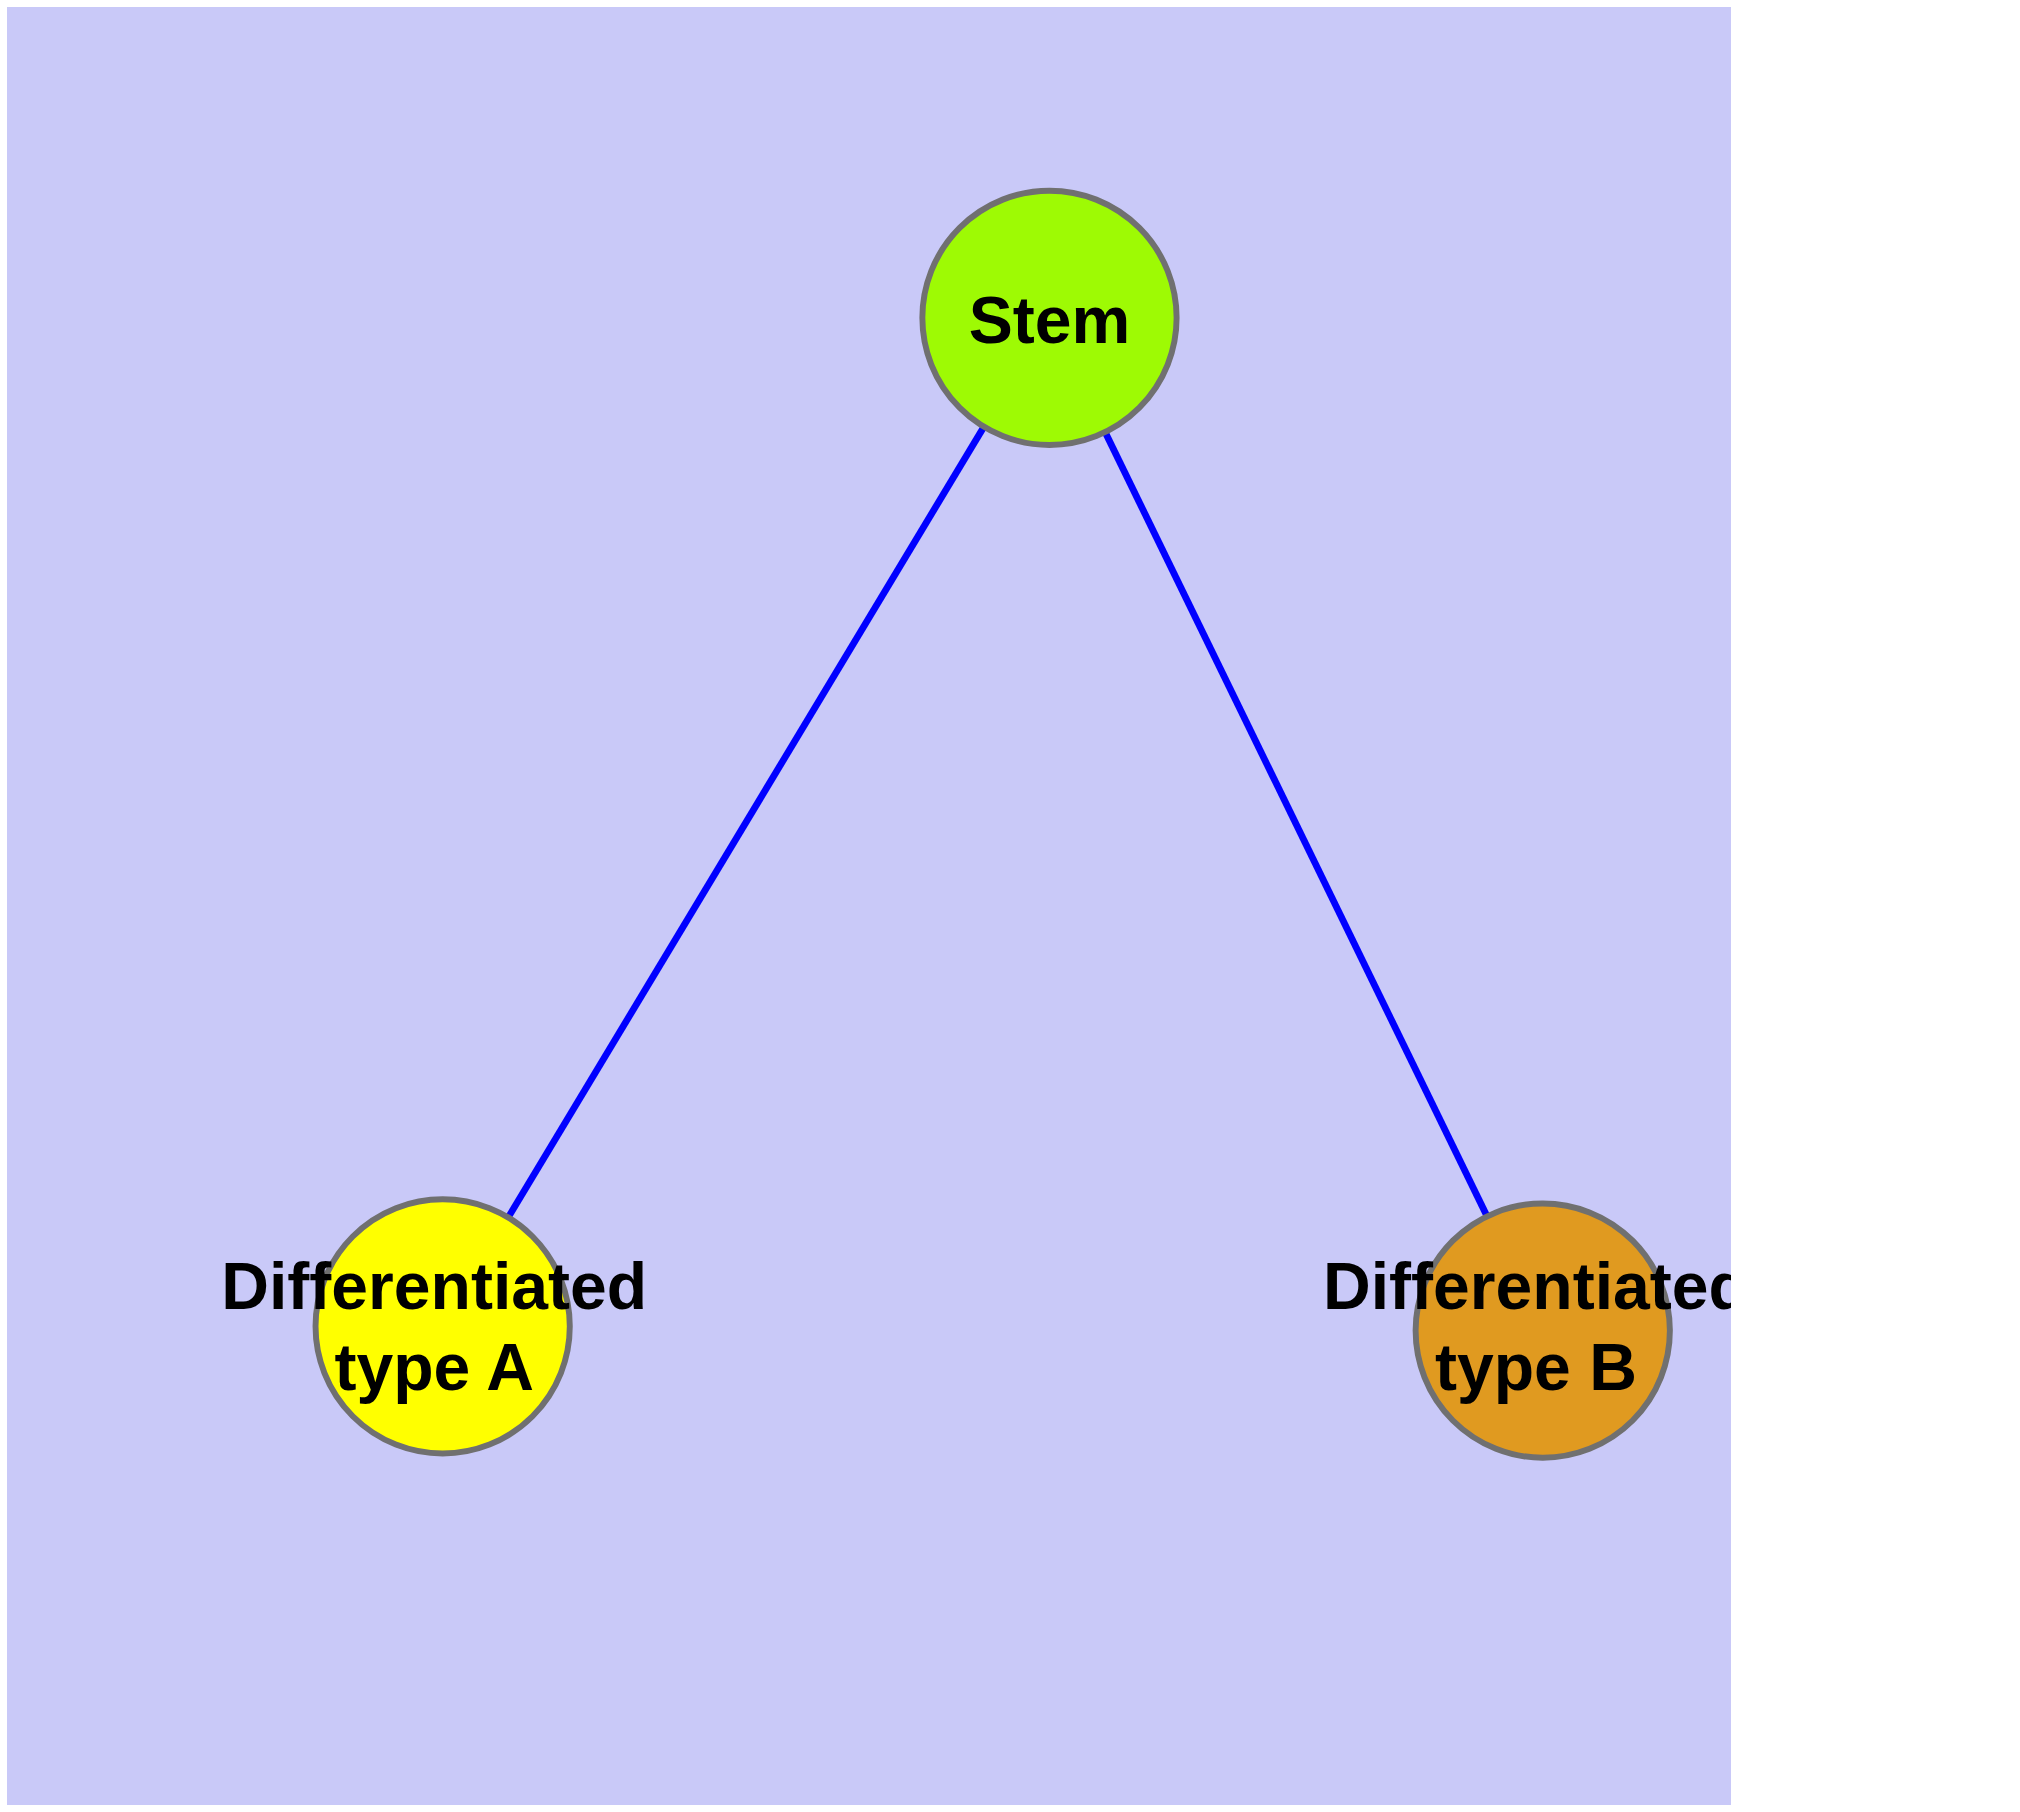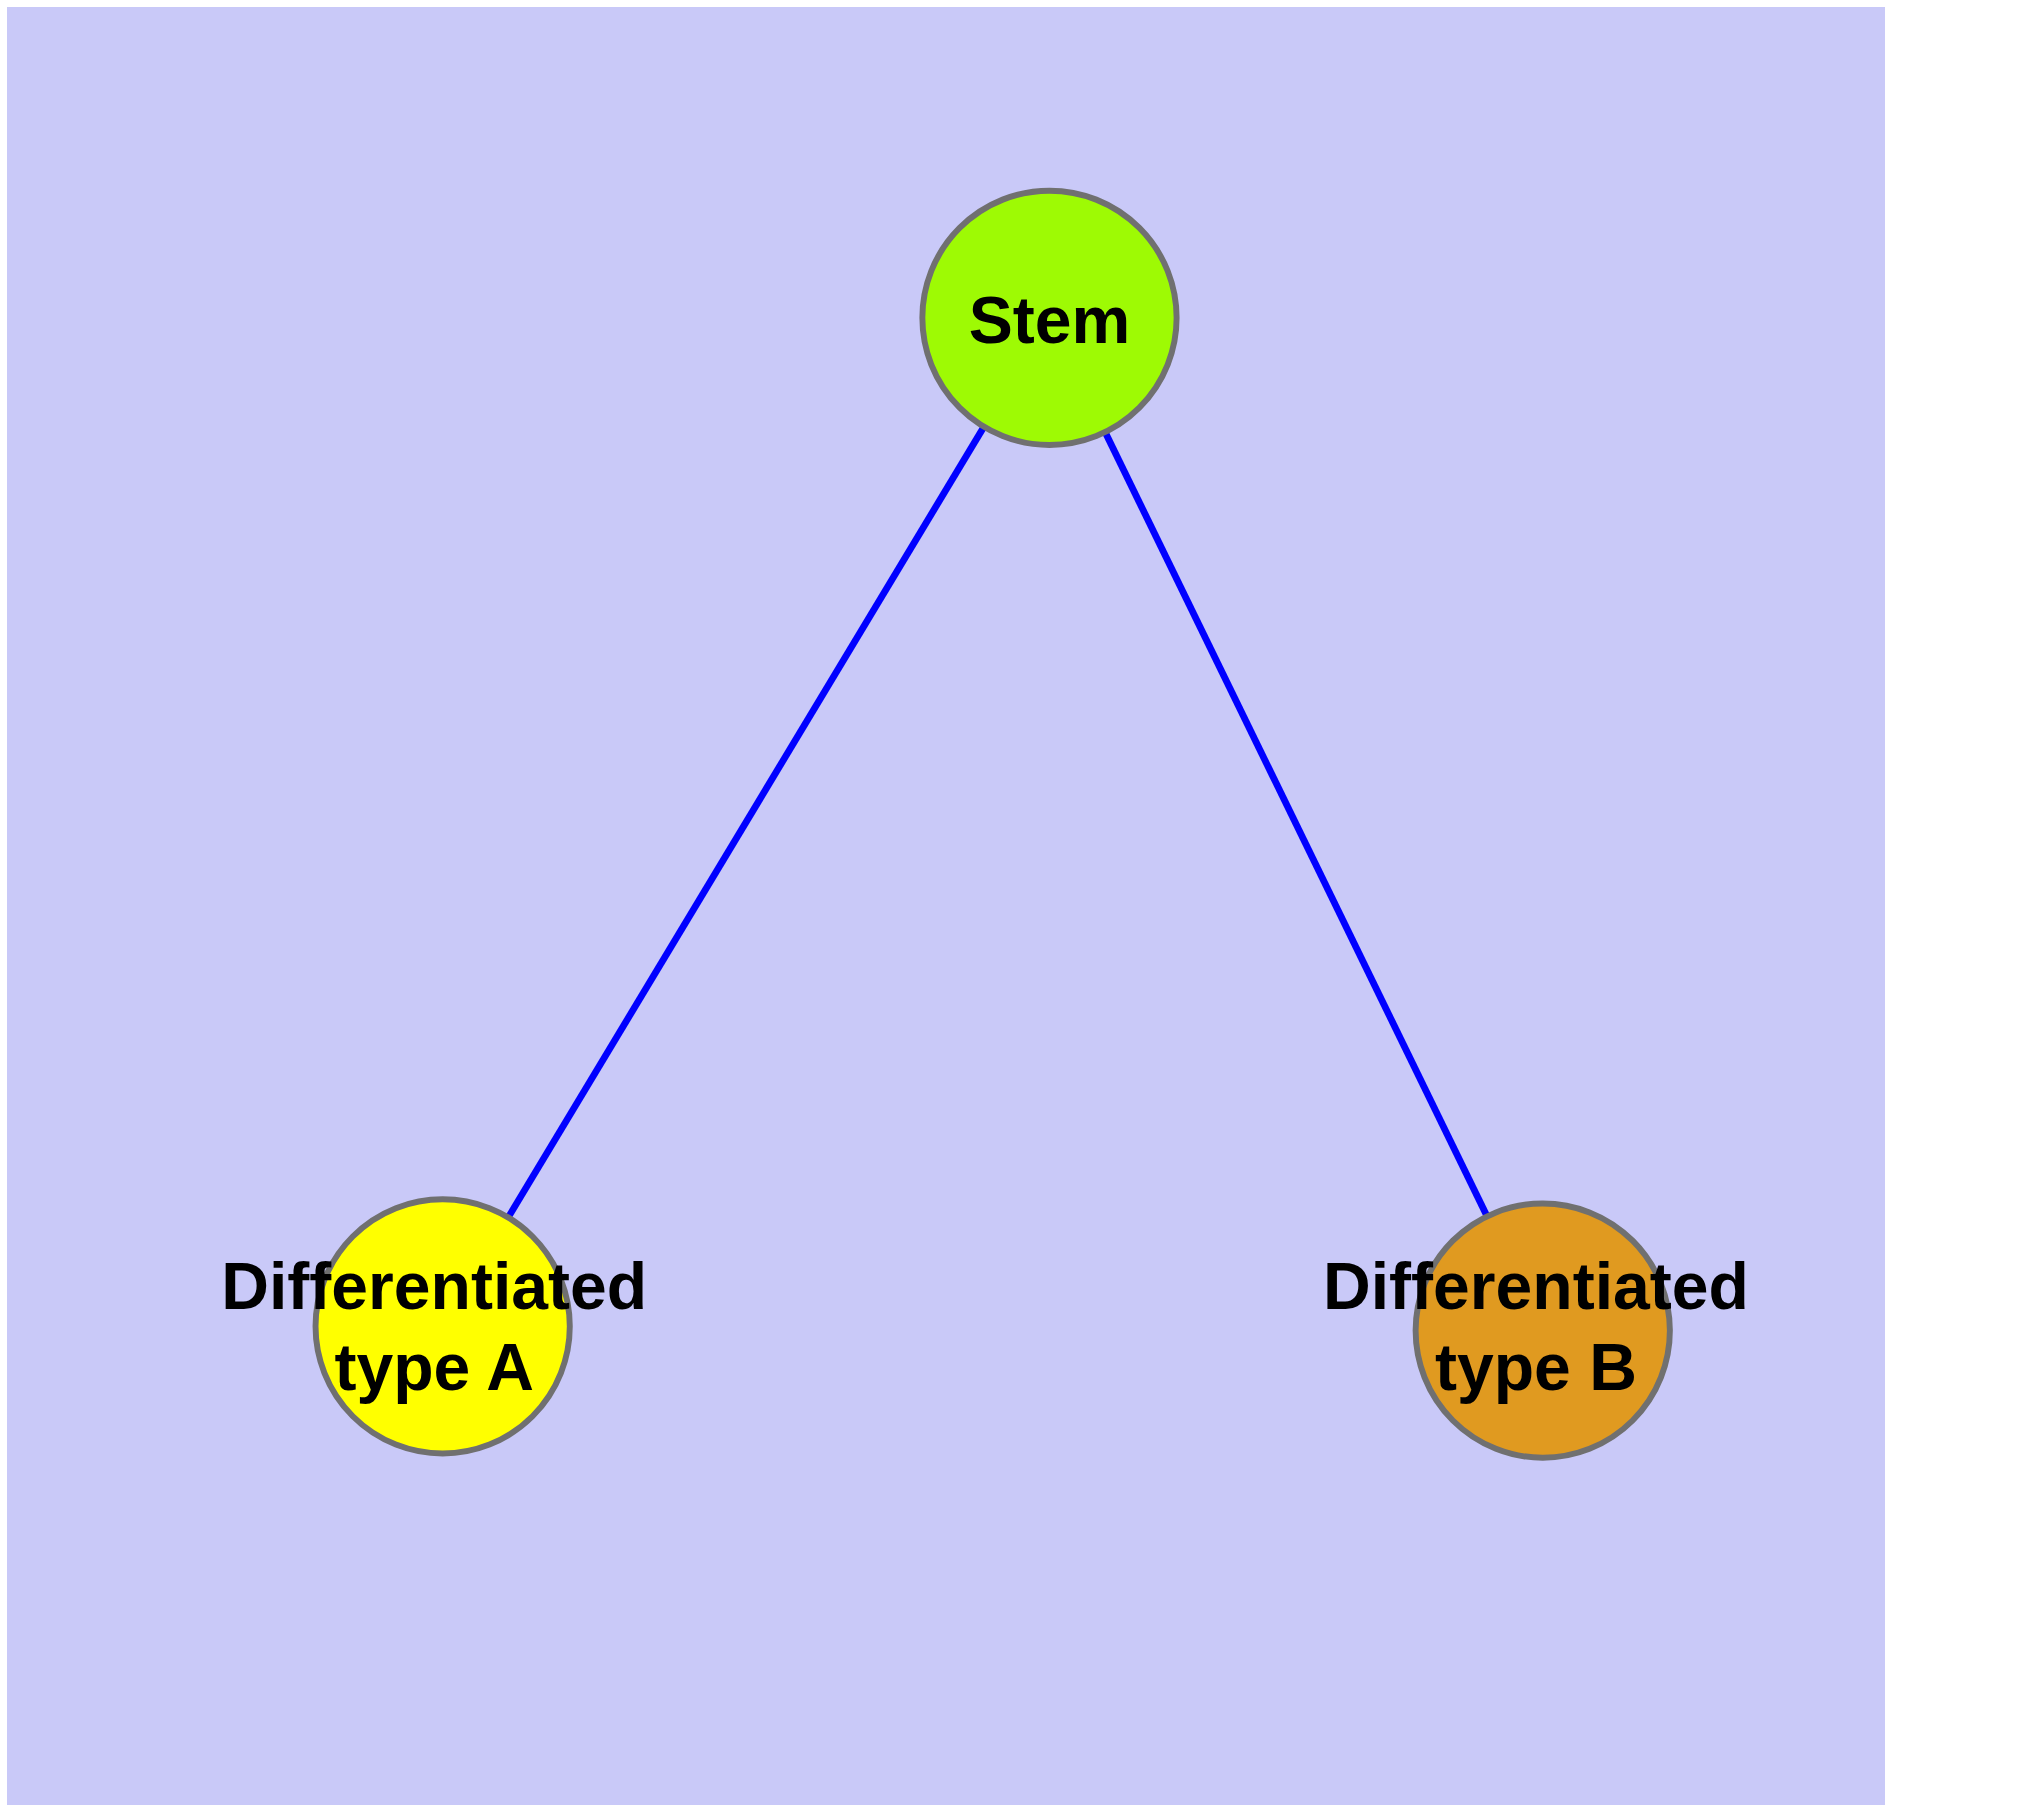--- a/index.html
+++ b/index.html
@@ -3,21 +3,21 @@
 <meta charset="utf-8">
 <title>Cell Differentiation Graph</title>
 <style>
   html, body {
     margin: 0;
     padding: 0;
     background: #ffffff;
   }
   #stage {
     position: relative;
-    width: 1885px;
+    width: 1731px;
     height: 1812px;
     background: #ffffff;
     overflow: hidden;
     font-family: "Liberation Sans", sans-serif;
   }
   #canvas-bg {
     position: absolute;
     left: 6.8px;
     top: 6.8px;
     width: 2007px;

